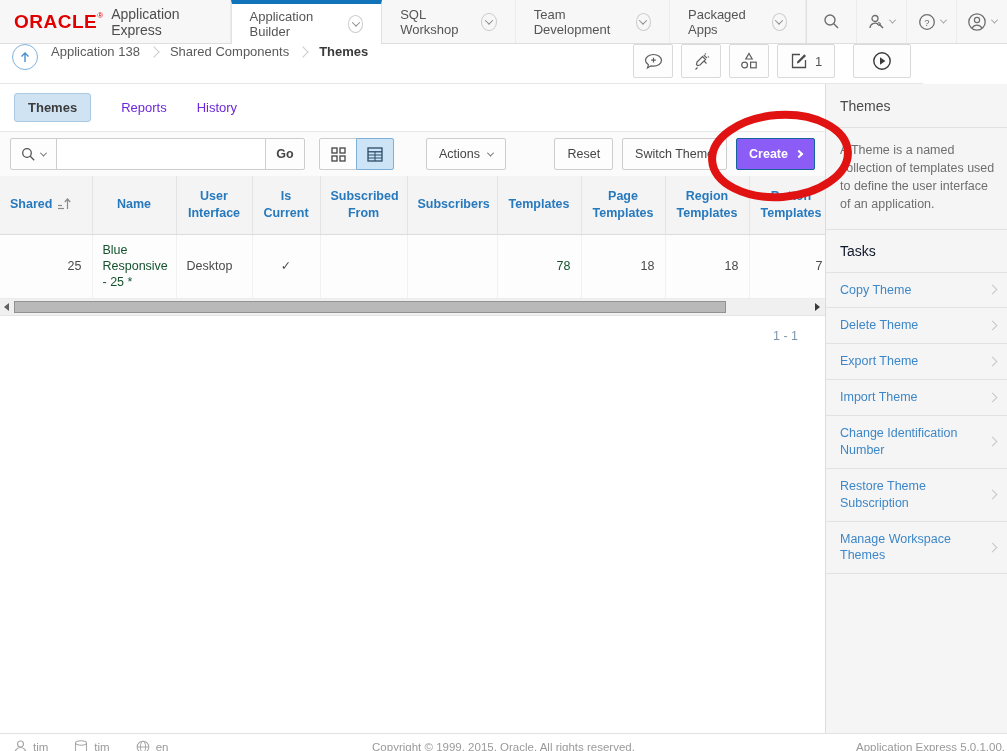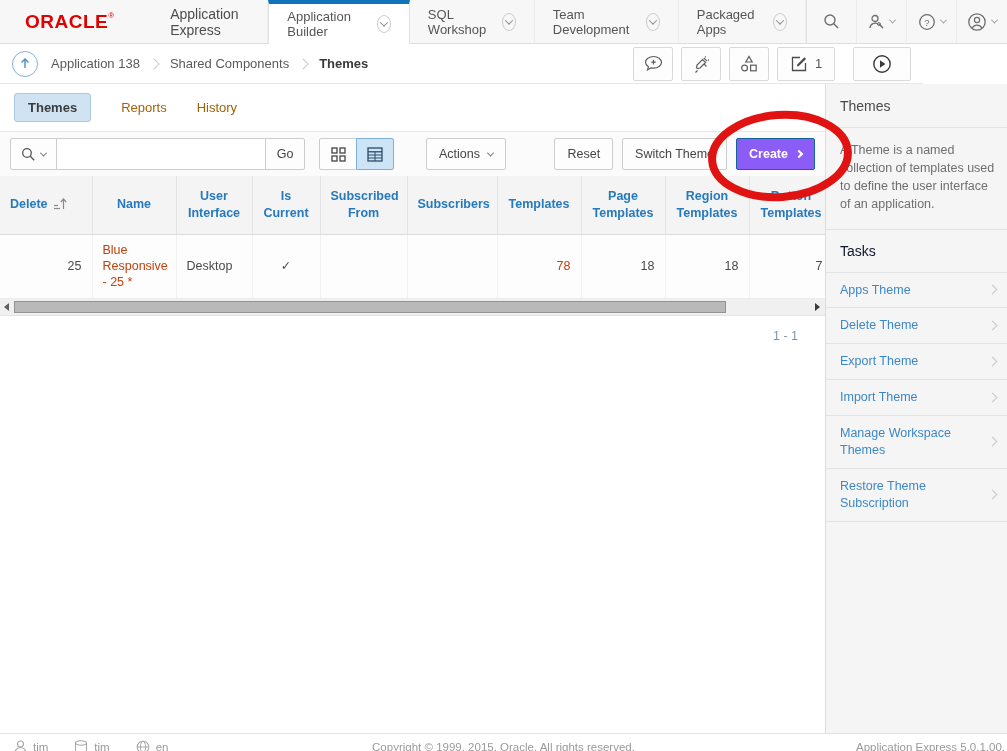--- a/index.html
+++ b/index.html
@@ -6,85 +6,85 @@
   html,body { width:1007px; height:751px; }
   body {
     position: relative; overflow: hidden;
     font-family: "Liberation Sans", sans-serif;
     font-size: 12px; color: #404040; background: #fff;
   }
   svg { display:block; }
 
   
   .topbar { position:absolute; top:0; left:0; width:1007px; height:44px;
-    background:#f7f7f7; border-bottom:1px solid #dedede; display:flex; align-items:stretch;padding-left:11px; }
+    background:#f7f7f7; border-bottom:1px solid #dedede; display:flex; align-items:stretch; }
   .logo { display:flex; align-items:center; padding:0 22px 0 14px; gap:8px; border-right:1px solid #ececec; }
   .logo .oracle { color:#e00000; font-weight:bold; font-size:19px; letter-spacing:.5px; }
   .logo .reg { color:#e00000; font-size:8px; vertical-align:top; }
-  .logo .suffix { font-size:14px; color:#4d4d4d;margin-left:48px; }
+  .logo .suffix { font-size:14px; color:#4d4d4d; }
   .nav-tabs { display:flex; }
   .nav-tab { display:flex; align-items:center; gap:9px; padding:0 18px; font-size:13px; color:#555; border-right:1px solid #ececec; }
   .nav-tab.active { background:#fff; border-top:4px solid #1173ba; margin-bottom:-1px; border-left:1px solid #e2e2e2; border-right:1px solid #e2e2e2;justify-content:space-between; }
   .chev-circle { width:18px; height:18px; border:1px solid #cbcbcb; border-radius:50%; display:flex; align-items:center; justify-content:center; background:transparent; }
   .chev { width:6px; height:6px; border-right:1.5px solid #8b8b8b; border-bottom:1.5px solid #8b8b8b; transform:rotate(45deg) translate(-1px,-1px); }
   .topbar-icons { margin-left:auto; display:flex; border-left:1px solid #e0e0e0; }
   .icon-btn { width:50px; display:flex; align-items:center; justify-content:center; gap:5px; border-right:1px solid #ececec; }
   .icon-btn:last-child { border-right:none; }
   .chev-sm { width:5px; height:5px; border-right:1.3px solid #9a9a9a; border-bottom:1.3px solid #9a9a9a; transform:rotate(45deg) translate(-1px,-1px); }
 
   
   .crumbbar { position:absolute; top:44px; left:0; width:923px; height:40px; background:#fff;
-    border-bottom:1px solid #e7e7e7; display:flex; align-items:center; padding:0 12px; }
+    border-bottom:1px solid #e7e7e7; display:flex; align-items:flex-start; padding:0 12px; }
   .up-btn { width:26px; height:26px; border:1px solid #7fb2de; border-radius:50%; display:flex; align-items:center; justify-content:center; margin-right:13px; }
   .crumbs { display:flex; align-items:center; }
   .crumb { font-size:13px; color:#5a5a5a; }
   .crumb.last { font-weight:bold; color:#3a3a3a; }
   .sep-chev { width:8px; height:8px; border-right:1px solid #cdcdcd; border-top:1px solid #cdcdcd; transform:rotate(45deg); margin:0 12px 0 10px; }
   .crumb-actions { margin-left:auto; display:flex; align-items:center; gap:8px; }
   .cab { height:34px; min-width:40px; background:#fdfdfd; border:1px solid #d9d9d9; border-radius:2px;
     display:flex; align-items:center; justify-content:center; gap:7px; color:#555; font-size:13px; }
   .cab.wide { min-width:58px; }
   .cab.run { margin-left:10px; }
 
   
   .main { position:absolute; top:84px; left:0; width:825px; height:649px; background:#fff; }
   .sidebar { position:absolute; top:84px; left:825px; width:182px; height:649px; background:#f5f5f5; border-left:1px solid #dcdcdc; }
 
   
   .page-tabs { height:48px; display:flex; align-items:center; padding:0 14px; gap:30px; border-bottom:1px solid #e8e8e8; }
-  .ptab { font-size:13px; color:#a16207; }
+  .ptab { font-size:13px; color:#6d28d9; }
   .ptab.active { background:#cfe3f3; border:1px solid #a9cae2; border-radius:3px; padding:6px 13px; font-weight:bold; color:#3c3c3c; }
 
   
   .toolbar { height:44px; display:flex; align-items:center; padding:0 10px; background:#fbfbfb; }
   .btn { height:32px; background:#fdfdfd; border:1px solid #cdcdcd; border-radius:2px; color:#454545;
     font-size:12.5px; display:inline-flex; align-items:center; justify-content:center; padding:0 12px; font-family:inherit; }
   .search-btn { width:47px; gap:5px; border-radius:2px 0 0 2px; padding:0 7px; }
   .search-input { width:210px; height:32px; border:1px solid #cdcdcd; margin-left:-1px; padding:0 8px; font:inherit; background:#fff; }
-  .go-btn { font-weight:normal; margin-left:-1px; width:40px; border-radius:0 2px 2px 0; }
+  .go-btn { font-weight:bold; margin-left:-1px; width:40px; border-radius:0 2px 2px 0; }
   .view-btns { display:flex; margin-left:14px; }
   .vbtn { width:38px; padding:0; border-radius:2px 0 0 2px; }
   .vbtn + .vbtn { margin-left:-1px; border-radius:0 2px 2px 0; }
   .vbtn.active { background:#cde4f6; border-color:#7fb0d8; position:relative; z-index:1; }
   .actions-btn { margin-left:32px; gap:8px; }
   .toolbar-right { margin-left:auto; display:flex; gap:9px;padding-left:40px; }
   .create-btn { background:#8b5cf6; border-color:#15629e; color:#fff; font-weight:bold; gap:8px; }
   .chev-dn { width:5px; height:5px; border-right:1.4px solid #666; border-bottom:1.4px solid #666; transform:rotate(45deg) translate(-1px,-1px); }
   .chev-rt-w { width:6px; height:6px; border-right:2px solid #fff; border-top:2px solid #fff; transform:rotate(45deg); }
 
   
   .report table { width:833px; border-collapse:collapse; table-layout:fixed; }
   .report th { height:58px; background:#f4f4f4; border-bottom:1px solid #dcdcdc; border-right:1px solid #e4e4e4;
     color:#2779bd; font-size:12.5px; font-weight:bold; padding:6px 10px; vertical-align:middle; text-align:center; line-height:1.35; }
   .report th.h-left { text-align:left; }
   .report th .sort-ico { display:inline-block; vertical-align:-2px; margin-left:5px; }
   .report td { height:64px; background:#fdfdfd; border-bottom:1px solid #ececec; border-right:1px solid #f1f1f1;
     padding:6px 10px; font-size:12.5px; color:#4a4a4a; vertical-align:middle; line-height:1.3; }
   .al-r { text-align:right;margin-top:20px; } .al-c { text-align:center; } .al-l { text-align:left; }
-  .link { color:#c2410c; cursor:pointer; }
+  .link { color:#14532d; cursor:pointer; }
 
   
   .hscroll { width:825px; height:17px; background:#f0f0f0; position:relative; border-bottom:1px solid #e4e4e4; }
   .hthumb { position:absolute; left:14px; top:2px; width:712px; height:12px; background:#b9b9b9; border:1px solid #929292; }
   .harrow { position:absolute; top:4px; width:0; height:0; border-top:4px solid transparent; border-bottom:4px solid transparent; }
   .harrow.left { left:4px; border-right:5px solid #606060; }
   .harrow.right { right:5px; border-left:5px solid #3a3a3a; }
 
   .pagination { width:825px; text-align:right; padding:13px 27px 0 0; color:#7d96ad; font-size:12.5px; }
 
@@ -314,21 +314,21 @@
           <col style="width:68px">
           <col style="width:87px">
         <col style="width:90px">
           <col style="width:84px">
           <col style="width:84px">
           <col style="width:84px">
           <col style="width:84px">
       </colgroup>
       <thead>
           <tr>
-            <th class="h-left"><span>Delete</span><span class="sort-ico"><svg width="15" height="13" viewBox="0 0 15 13">
+            <th class="h-left"><span>Shared</span><span class="sort-ico"><svg width="15" height="13" viewBox="0 0 15 13">
                   <line x1="1" y1="11.5" x2="7" y2="11.5" stroke="#8a8a8a" stroke-width="1.2"></line>
                   <line x1="1" y1="8.5" x2="5" y2="8.5" stroke="#8a8a8a" stroke-width="1.2"></line>
                   <path d="M10.5 12 V2.5 M7.8 5 L10.5 2 L13.2 5" fill="none" stroke="#8a8a8a" stroke-width="1.2"></path>
                 </svg></span></th>
             <th><span>Name</span></th>
             <th><span>User Interface</span></th>
             <th><span>Is Current</span></th>
             <th><span>Subscribed From</span></th>
             <th><span>Subscribers</span></th>
             <th><span>Templates</span></th>
@@ -362,41 +362,45 @@
 
   <div class="pagination">1 - 1</div>
 </div>
 
 <aside class="sidebar">
   <div class="sb-title">Themes</div>
   <div class="sb-desc">A Theme is a named collection of templates used to define the user interface of an application.</div>
   <div class="sb-tasks-title">Tasks</div>
   <div id="tasks-list">
       <div class="sb-task">
-        <span class="t">Apps Theme</span>
+        <span class="t">Copy Theme</span>
         <span class="chev-rt"></span>
       </div>
       <div class="sb-task">
         <span class="t">Delete Theme</span>
         <span class="chev-rt"></span>
       </div>
       <div class="sb-task">
         <span class="t">Export Theme</span>
         <span class="chev-rt"></span>
       </div>
       <div class="sb-task">
         <span class="t">Import Theme</span>
         <span class="chev-rt"></span>
       </div>
       <div class="sb-task">
+        <span class="t">Change Identification Number</span>
+        <span class="chev-rt"></span>
+      </div>
+      <div class="sb-task">
+        <span class="t">Restore Theme Subscription</span>
+        <span class="chev-rt"></span>
+      </div>
+      <div class="sb-task">
         <span class="t">Manage Workspace Themes</span>
-        <span class="chev-rt"></span>
-      </div>
-      <div class="sb-task">
-        <span class="t">Restore Theme Subscription</span>
         <span class="chev-rt"></span>
       </div>
     </div>
 </aside>
 
 <footer class="footer">
   <div class="f-left">
     <span class="f-item">
       <span>
         <svg width="13" height="14" viewBox="0 0 13 14">

